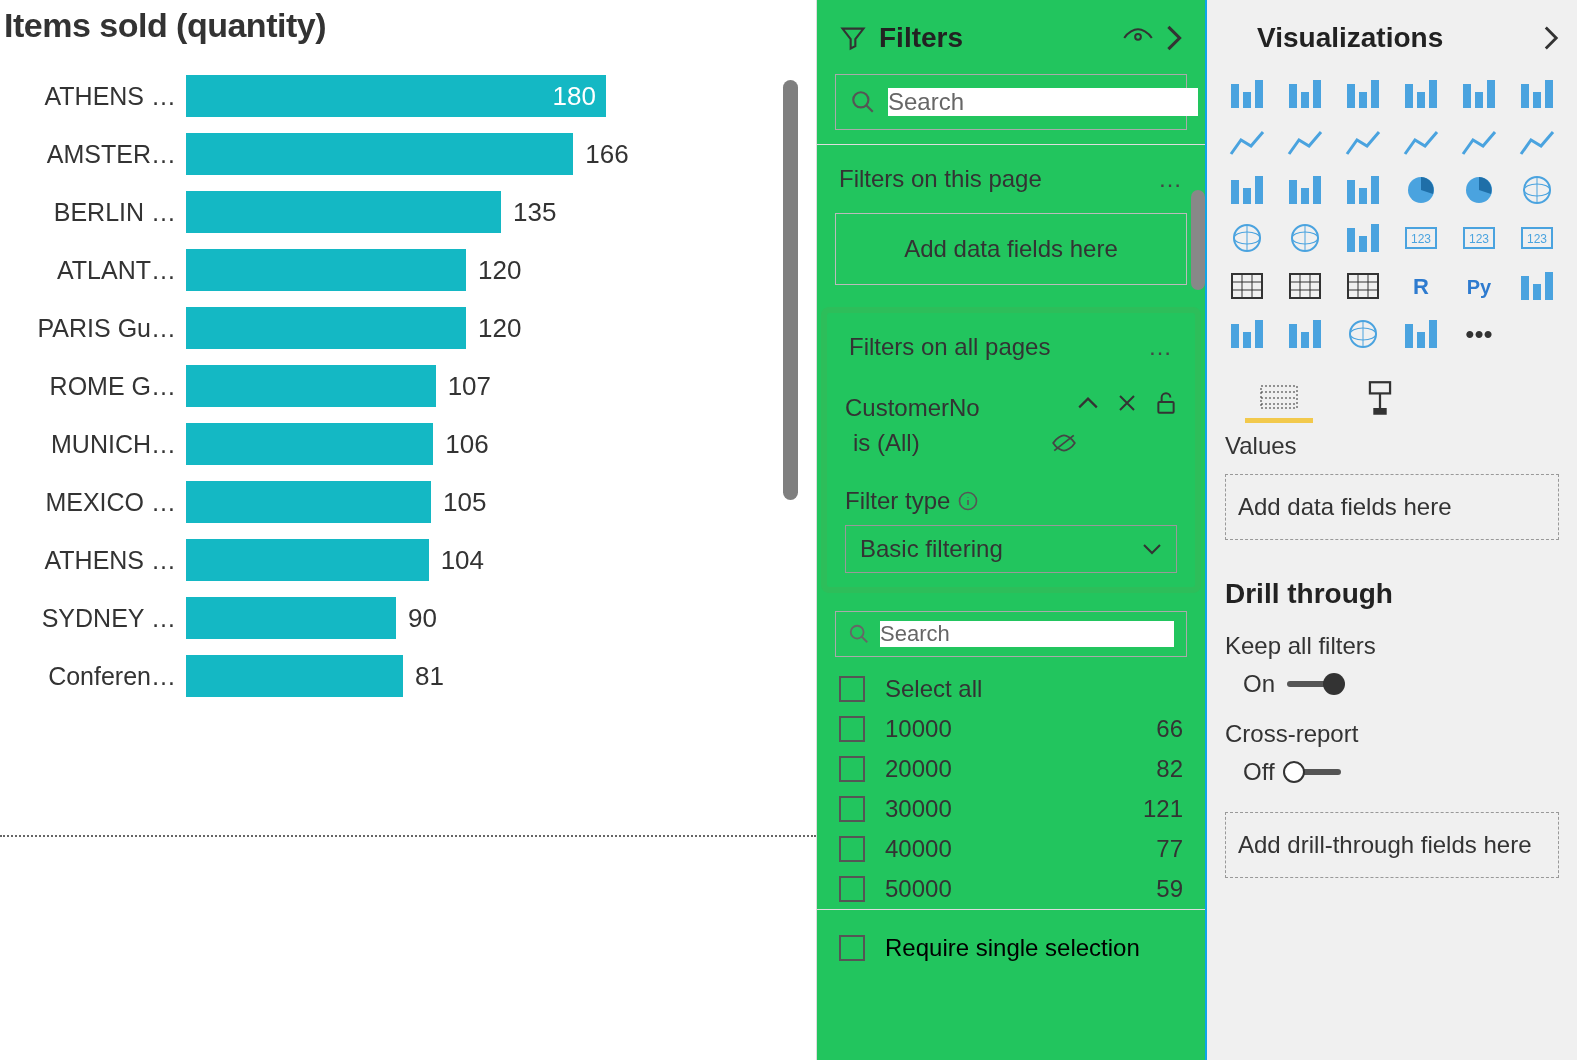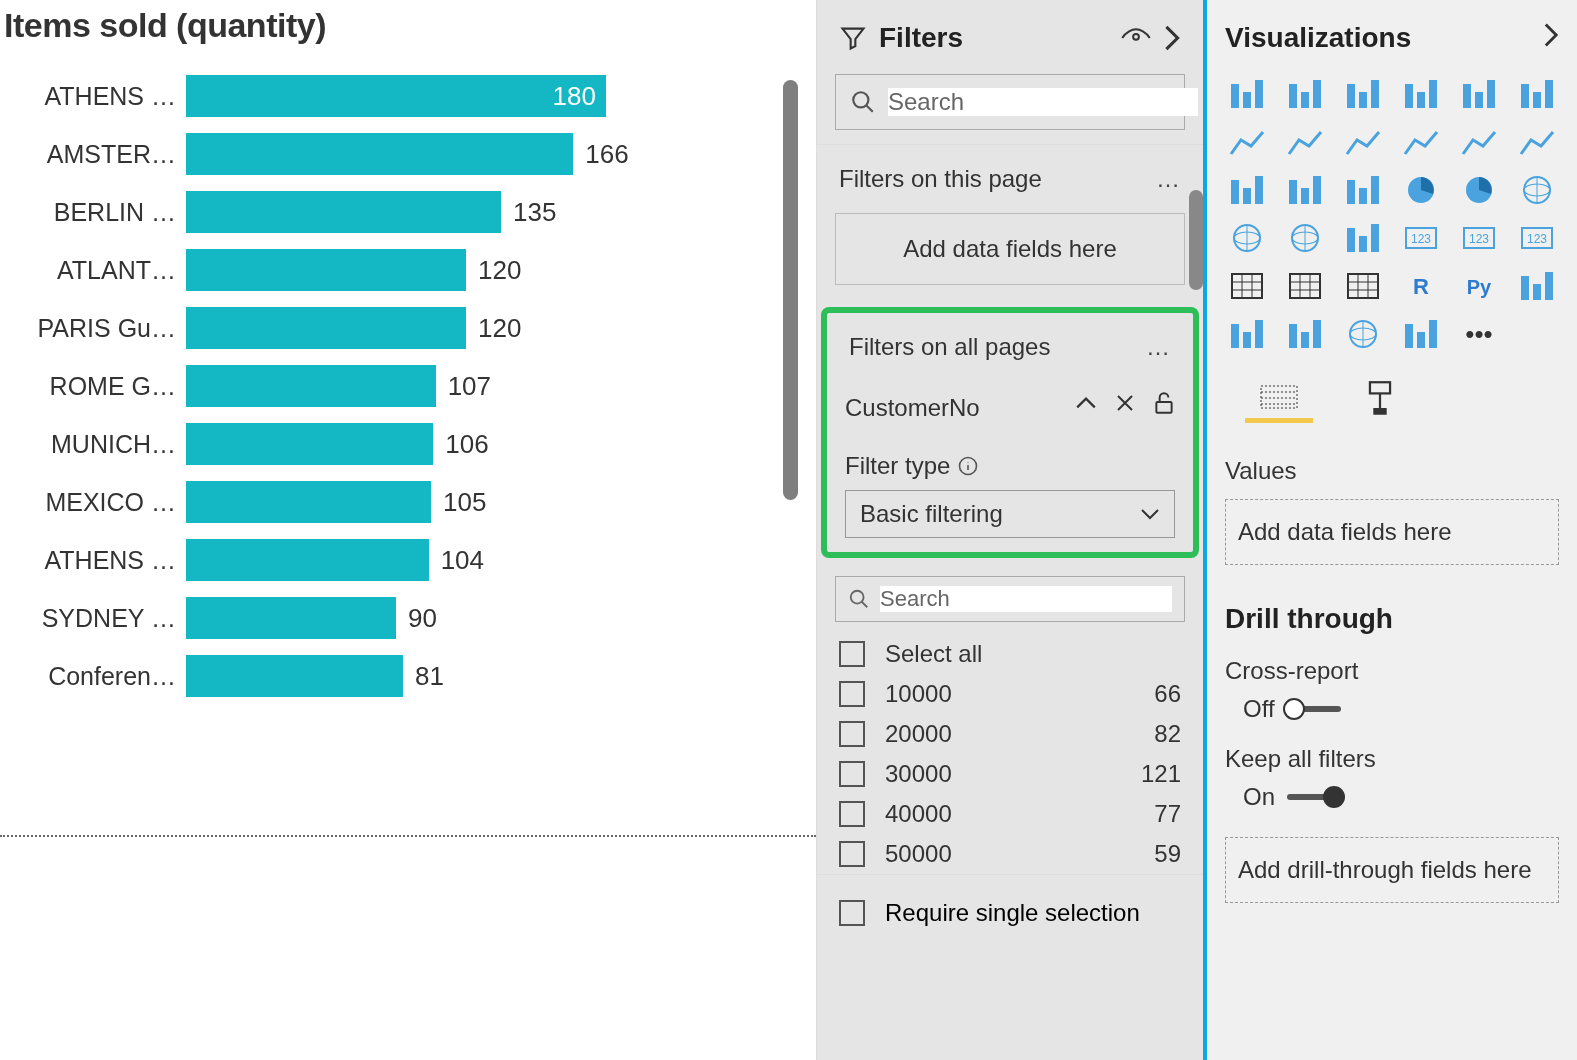--- a/index.html
+++ b/index.html
@@ -13,21 +13,21 @@
 .bar-label { width: 178px; font-size: 25px; color: #333; white-space: nowrap; overflow: hidden; text-overflow: ellipsis; text-align: right; padding-right: 10px; }
 .bar-track { flex: 1; position: relative; }
 .bar { height: 42px; background: #14b8c4; position: relative; }
 .bar-value-inside { position: absolute; right: 10px; top: 50%; transform: translateY(-50%); font-size: 26px; color: #fff; font-weight: 400; }
 .bar-value-outside { position: absolute; left: calc(100% + 12px); top: 50%; transform: translateY(-50%); font-size: 26px; color: #333; }
 .chart-scroll { position: absolute; right: 18px; top: 80px; width: 15px; height: 650px; background: transparent; border-radius: 8px; }
 .chart-scroll-thumb { width: 15px; background: #7f7f7f; border-radius: 8px; }
 .chart-footer-sep { border-top: 2px dotted #666; margin-top: 130px; }
 
 
-.filters-col { width: 390px; border-right: 4px solid #0ea5e9; background: #e5e5e5; position: relative; }
+.filters-col { width: 390px; border-right: 2px solid #0ea5e9; background: #22c55e; position: relative; }
 .filters-header { display: flex; align-items: center; gap: 12px; padding: 22px 22px 20px 22px; }
 .filters-header-title { font-size: 28px; font-weight: 600; color: #222; flex: 1; }
 .icon { display: inline-flex; align-items: center; justify-content: center; color: #444; }
 .search-box { margin: 0 18px 14px; border: 1px solid #aaa; height: 56px; display: flex; align-items: center; padding: 0 14px; gap: 12px; }
 .search-box input { border: none; outline: none; font-size: 24px; flex: 1; color: #333; }
 .search-box input::placeholder { color: #666; }
 .filter-section { border-top: 1px solid #ddd; margin-top: 9px; }
 .filter-section-head { display: flex; align-items: center; padding: 20px 22px; font-size: 24px; color: #333; }
 .filter-section-head span.title { flex: 1; }
 .ellipsis { font-size: 24px; color: #444; letter-spacing: 1px; }
@@ -51,31 +51,31 @@
 .check-row { display: flex; align-items: center; padding: 6px 22px; font-size: 24px; color: #333; }
 .checkbox { width: 26px; height: 26px; border: 2px solid #555; margin-right: 20px; }
 .check-row .count { margin-left: auto; }
 .req-row { display:flex; align-items:center; padding: 24px 22px 0; font-size:24px; border-top:1px solid #ddd; }
 
 
 .filters-scroll { position:absolute; right:0; top:190px; width:14px; height:100px; background:#888; border-radius:7px; }
 
 
 .viz-col { flex: 1; background: #f0f0f0; padding: 22px 18px; position: relative; }
-.viz-header { display: flex; align-items: flex-start; }
+.viz-header { display: flex; align-items: center; margin-left: 32px; }
 .viz-title { font-size: 28px; font-weight: 600; color: #222; flex: 1; }
 .viz-grid { display: grid; grid-template-columns: repeat(6, 44px); gap: 12px 14px; margin-top: 22px; }
 .viz-item { width: 44px; height: 36px; display: flex; align-items: center; justify-content: center; cursor: pointer; }
 .viz-item svg { display:block; }
 .viz-ellipsis { font-size: 26px; color:#333; display:flex; align-items:center; justify-content:center; }
 
 .viz-tabs { display: flex; gap: 50px; margin-top: 28px; padding-left: 20px; }
 .viz-tab { display: flex; flex-direction: column; align-items: center; cursor: pointer; }
 .tab-underline { width: 68px; height: 5px; background: #f2c94c; margin-top: 4px; }
-.section-label { font-size: 24px; color: #333; margin-top: 34px; }
+.section-label { font-size: 24px; color: #333; margin-top: 9px; }
 .field-well { margin-top: 14px; border: 1.5px dashed #999; padding: 18px 12px; font-size: 24px; color: #333; background:#f0f0f0; }
 
 .drill-title { font-size: 28px; font-weight: 600; color: #222; margin-top: 38px; }
 .toggle-row { margin-top: 22px; font-size: 24px; color: #333; }
 .toggle { display: inline-flex; align-items: center; margin-top: 10px; margin-left: 18px; gap: 6px; }
 .toggle-track { width: 54px; height: 6px; background: #555; border-radius: 3px; position: relative; }
 .toggle-knob { width: 22px; height: 22px; background: #333; border-radius: 50%; position: absolute; top: -8px; }
 .toggle-knob.off { left: -4px; background:#fff; border:2.5px solid #333; }
 .toggle-knob.on  { right: -4px; }
 .toggle-label-state { font-size: 24px; margin-right: 6px; }
@@ -224,20 +224,30 @@
   <div class="highlight-group">
     <div class="filter-section-head" style="border-top:0">
       <span class="title">Filters on all pages</span>
       <span class="ellipsis">…</span>
     </div>
 
     <div class="filter-card">
       <div class="filter-card-head">
         <div class="filter-card-name">
           <div>CustomerNo</div>
+          <div class="filter-card-sub-row">
+            <span class="filter-card-sub">is (All)</span>
+            <span style="flex:1"></span>
+            <span class="icon">
+              <svg width="26" height="22" viewBox="0 0 24 18" fill="none" stroke="#444" stroke-width="1.6">
+                  <path d="M2 9c3-5 8-7 10-7s7 2 10 7c-3 5-8 7-10 7s-7-2-10-7z"></path>
+                  <path d="M3 16L21 2"></path>
+                </svg>
+            </span>
+          </div>
         </div>
         <div class="filter-card-icons">
           <span class="icon">
             <svg width="22" height="16" viewBox="0 0 20 12" fill="none" stroke="#333" stroke-width="2">
                 <path d="M2 10l8-8 8 8"></path>
               </svg>
           </span>
           <span class="icon">
             <svg width="20" height="20" viewBox="0 0 20 20" fill="none" stroke="#333" stroke-width="2">
                 <path d="M3 3l14 14M17 3L3 17"></path>
@@ -576,33 +586,33 @@
         </svg>
     </div>
   </div>
 
   <div class="section-label">Values</div>
   <div class="field-well">Add data fields here</div>
 
   <div class="drill-title">Drill through</div>
 
   <div class="toggle-row">
+    <div>Keep all filters</div>
+    <div class="toggle">
+      <span class="toggle-label-state">On</span>
+      <span class="toggle-track">
+          <span class="toggle-knob on"></span>
+        </span>
+    </div>
+  </div>
+
+  <div class="toggle-row">
     <div>Cross-report</div>
     <div class="toggle">
       <span class="toggle-label-state">Off</span>
       <span class="toggle-track">
           <span class="toggle-knob off"></span>
         </span>
     </div>
   </div>
 
-  <div class="toggle-row">
-    <div>Keep all filters</div>
-    <div class="toggle">
-      <span class="toggle-label-state">On</span>
-      <span class="toggle-track">
-          <span class="toggle-knob on"></span>
-        </span>
-    </div>
-  </div>
-
   <div class="field-well" style="margin-top:26px">Add drill-through fields here</div>
 </div>
 
 </body></html>

